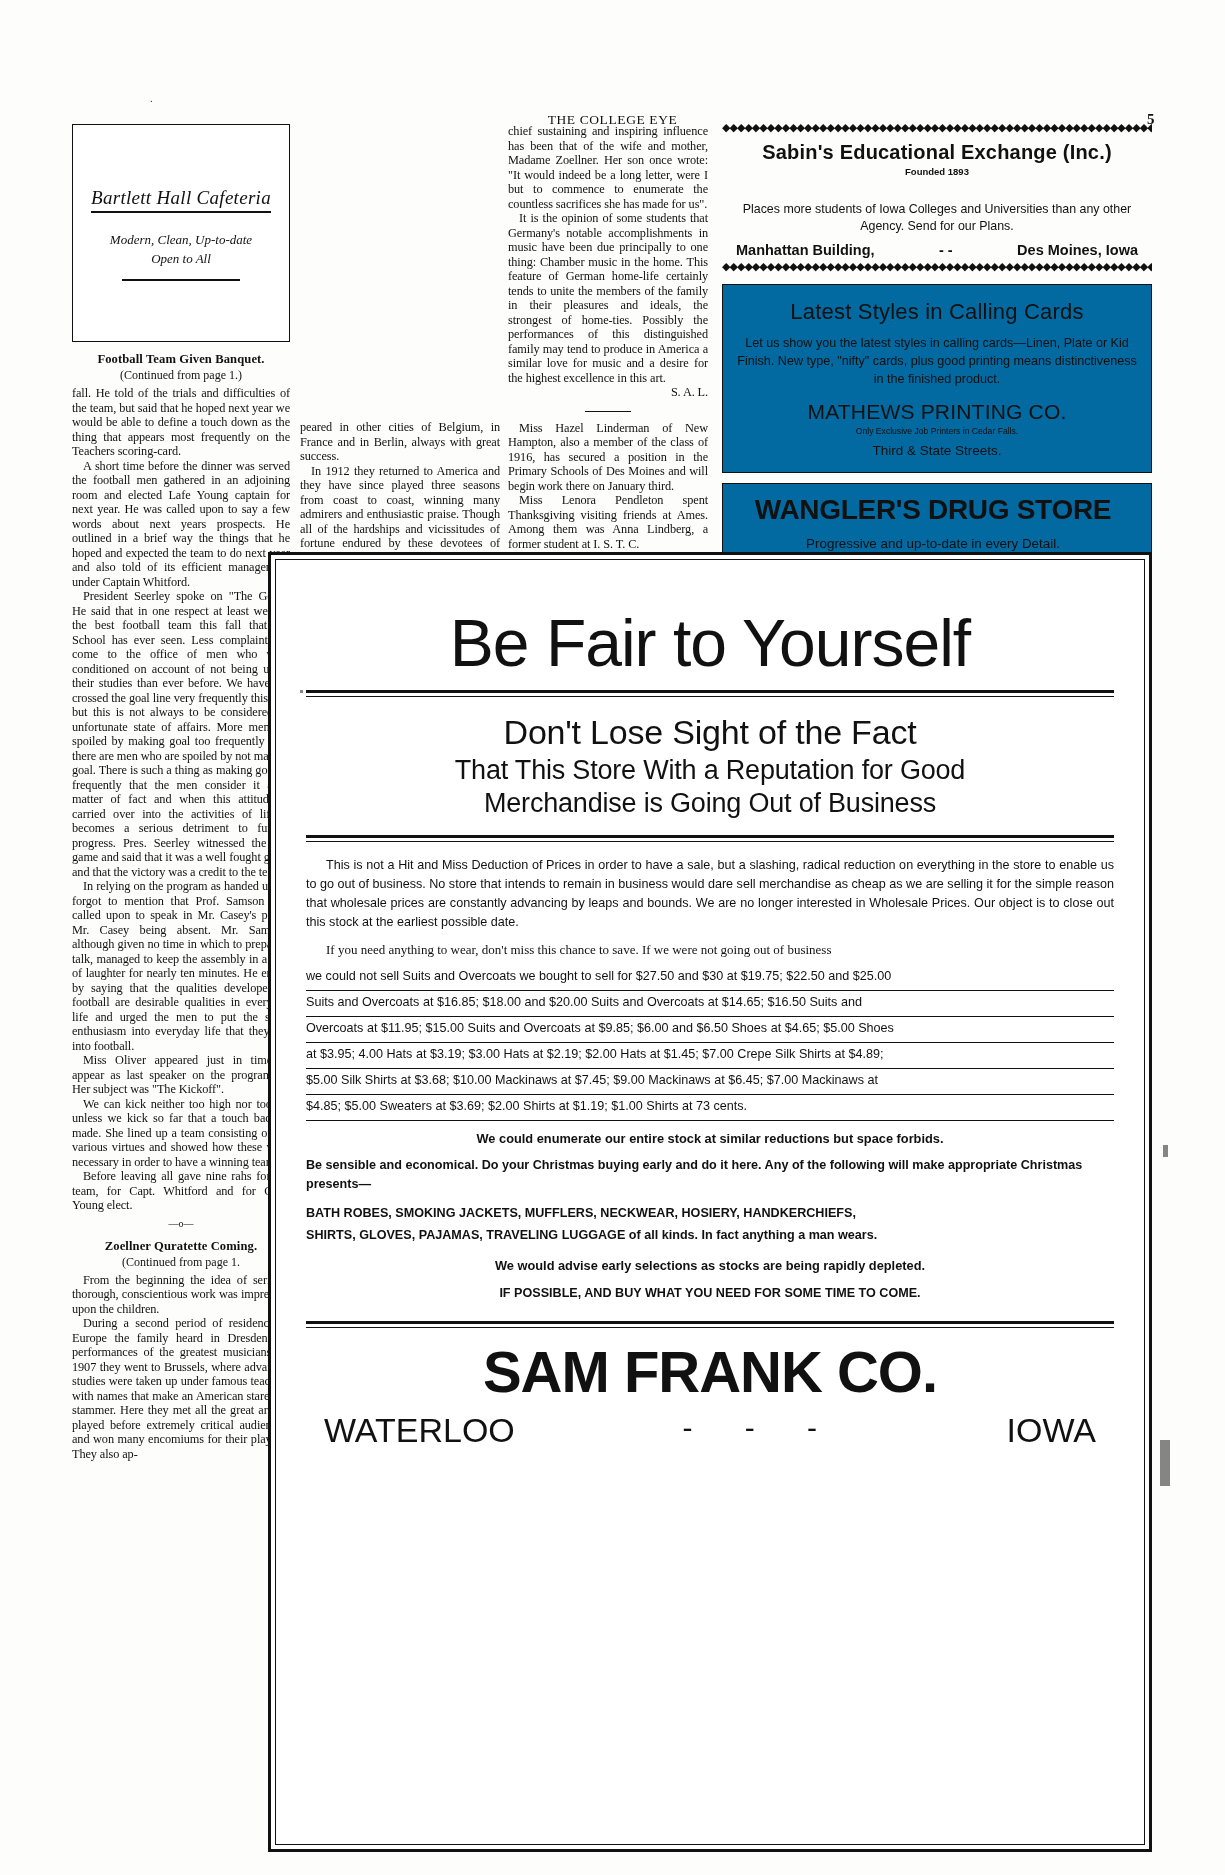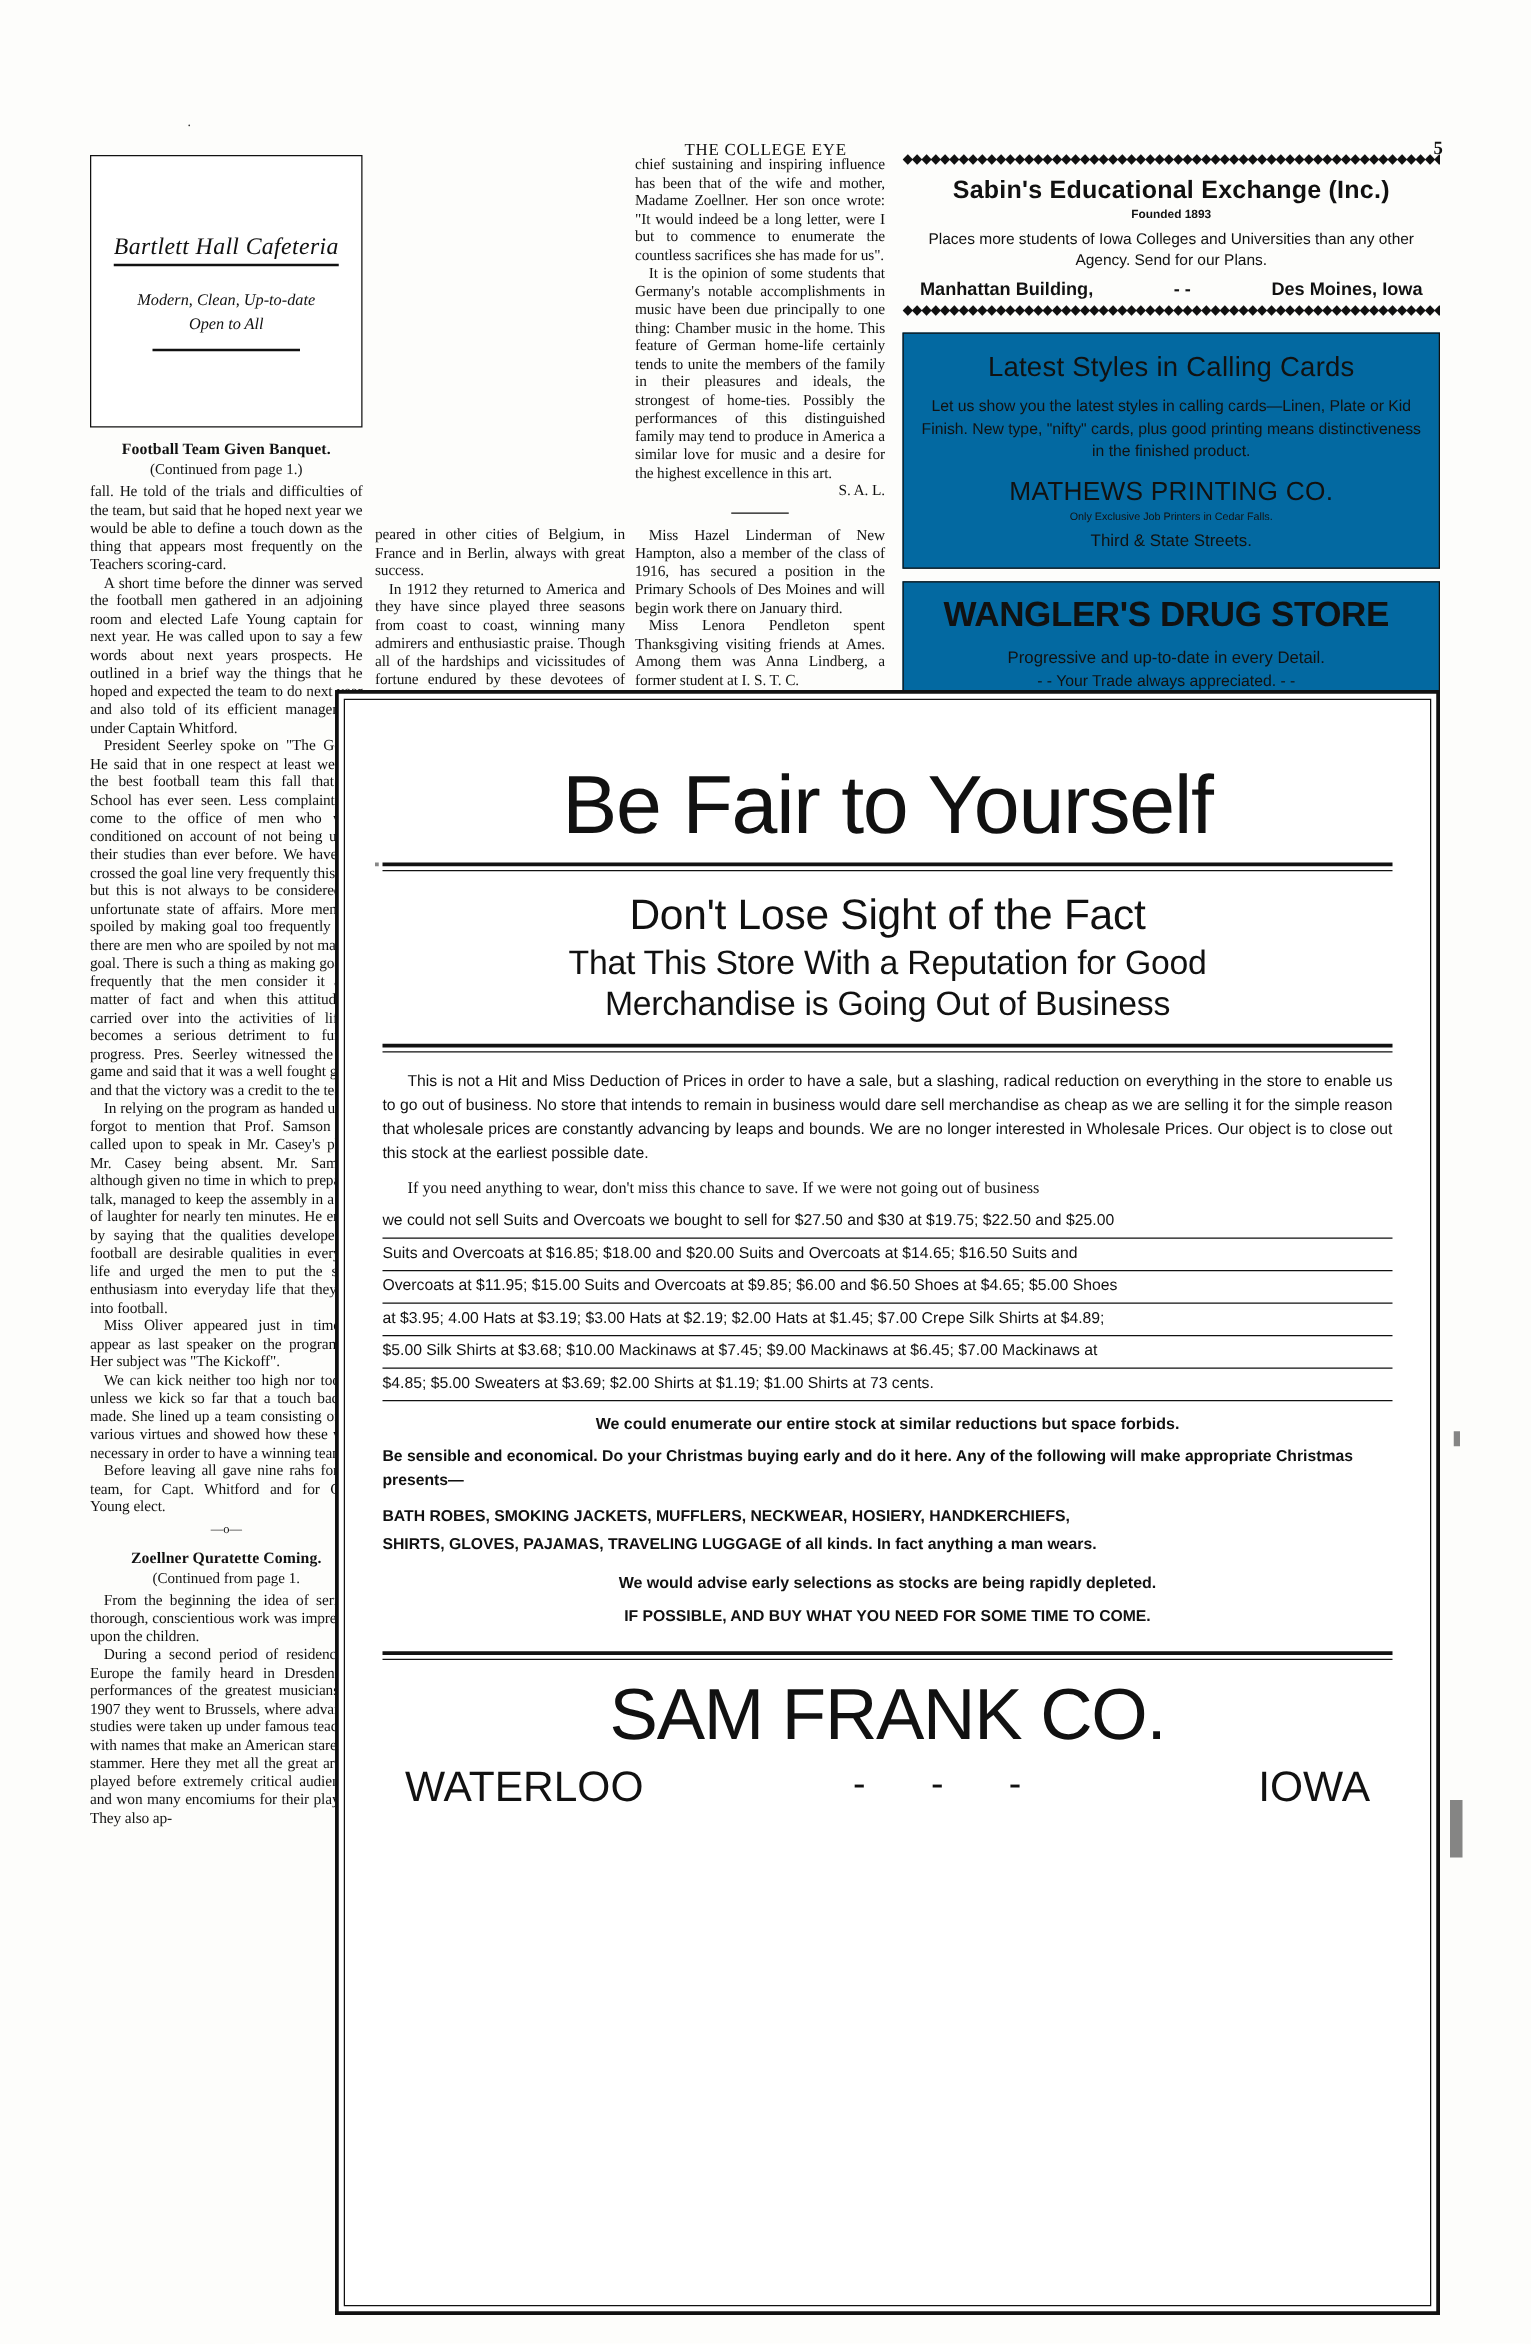--- a/index.html
+++ b/index.html
@@ -164,21 +164,21 @@
   .sabin .founded {
     font-family: "Liberation Sans", sans-serif;
     font-weight: bold;
     font-size: 9.5px;
     margin-top: 2px;
   }
   .sabin .txt {
     font-family: "Liberation Sans", sans-serif;
     font-size: 12.4px;
     line-height: 1.35;
-    margin-top: 6px;
+    margin-top: 24px;
     text-align: center;
   }
   .sabin .bldg {
     font-family: "Liberation Sans", sans-serif;
     font-weight: bold;
     font-size: 14.5px;
     margin-top: 8px;
     display: flex;
     justify-content: space-between;
     padding: 0 6px;
@@ -325,20 +325,21 @@
     border-bottom: 1px solid #111;
     height: 3px;
     margin: 16px 0 10px 0;
   }
   .sf-name {
     font-family: "Liberation Sans", sans-serif;
     font-size: 58px;
     text-align: center;
     letter-spacing: -1px;
     margin-top: 10px;
+    font-weight: bold;
   }
   .sf-city {
     font-family: "Liberation Sans", sans-serif;
     font-size: 34px;
     display: flex;
     justify-content: space-between;
     padding: 0 18px;
     margin-top: 6px;
   }
   .sf-city .dashes { font-size: 30px; letter-spacing: 22px; }

